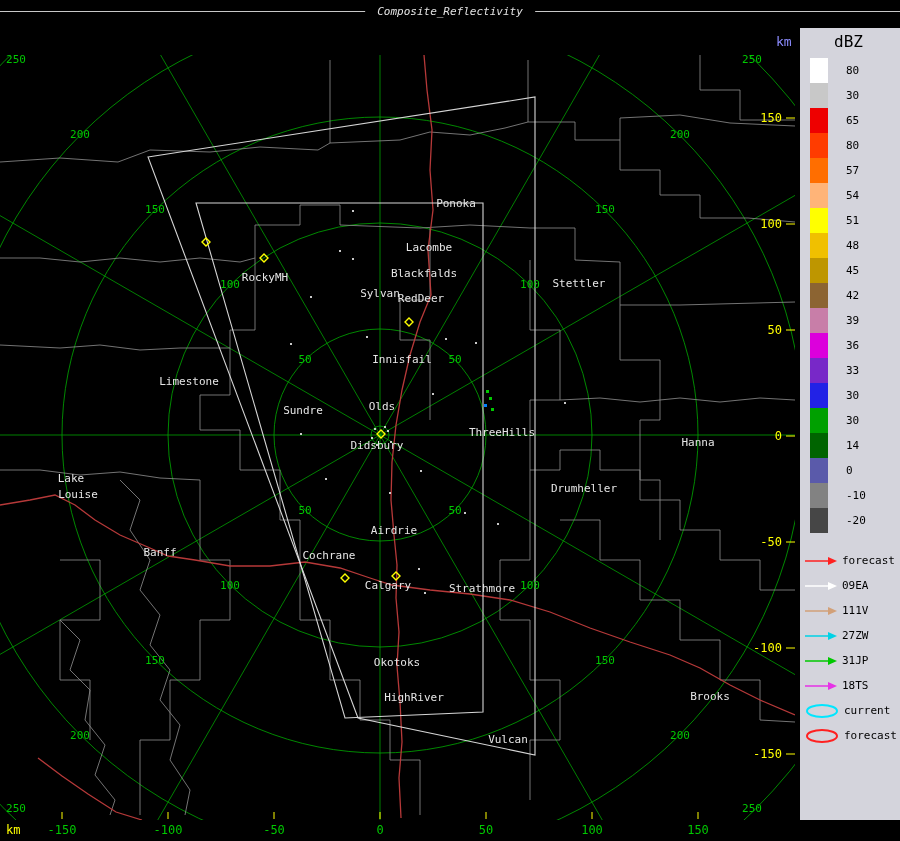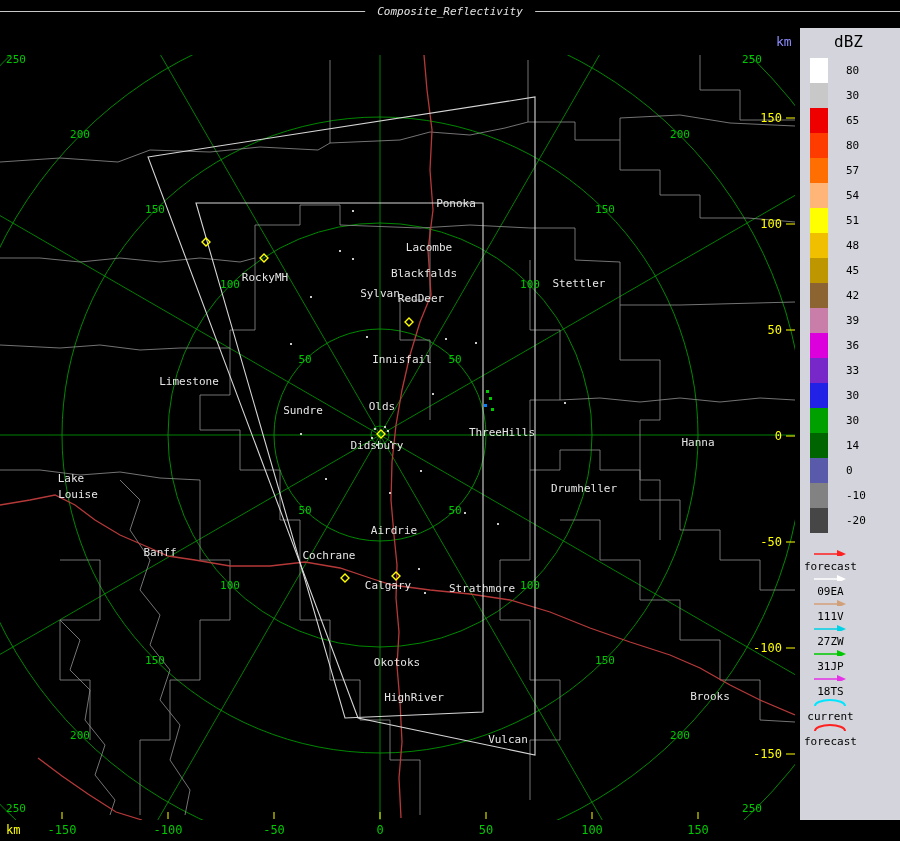--- a/index.html
+++ b/index.html
@@ -13,21 +13,21 @@
   .timestamp{position:absolute;left:6px;top:12px;color:#ffff00;font-size:13px;white-space:nowrap;}
   .axis-unit-top{position:absolute;left:776px;top:12px;color:#8c8cff;font-size:13px;}
   #map-svg{position:absolute;top:0;left:0;width:900px;height:841px;}
   .sidebar{position:absolute;left:800px;top:28px;width:100px;height:792px;background:#d4d4dc;color:#000;}
   .dbz{position:absolute;top:4px;left:34px;font-size:16px;}
   #scale{position:absolute;top:30px;left:10px;}
   .scale-row{display:flex;height:25px;}
   .swatch{width:18px;height:25px;}
   .scale-label{font-size:11px;line-height:25px;margin-left:18px;}
   #legend{position:absolute;top:520px;left:4px;}
-  .legend-row{display:flex;align-items:center;height:25px;gap:4px;flex-direction:column;}
+  .legend-row{display:flex;align-items:center;height:25px;gap:4px;}
   .legend-label{font-size:11px;white-space:nowrap;}
   .bottombar{position:absolute;top:820px;left:0;width:900px;height:21px;background:#000;}
   .km-bottom{position:absolute;left:6px;top:3px;color:#ffff00;font-size:12px;}
   .xlabel{position:absolute;top:3px;transform:translateX(-50%);color:#00c800;font-size:12px;}
 </style>
 </head>
 <body>
 
 <div class="titlebar">
   <div class="titlebar-line"></div>

